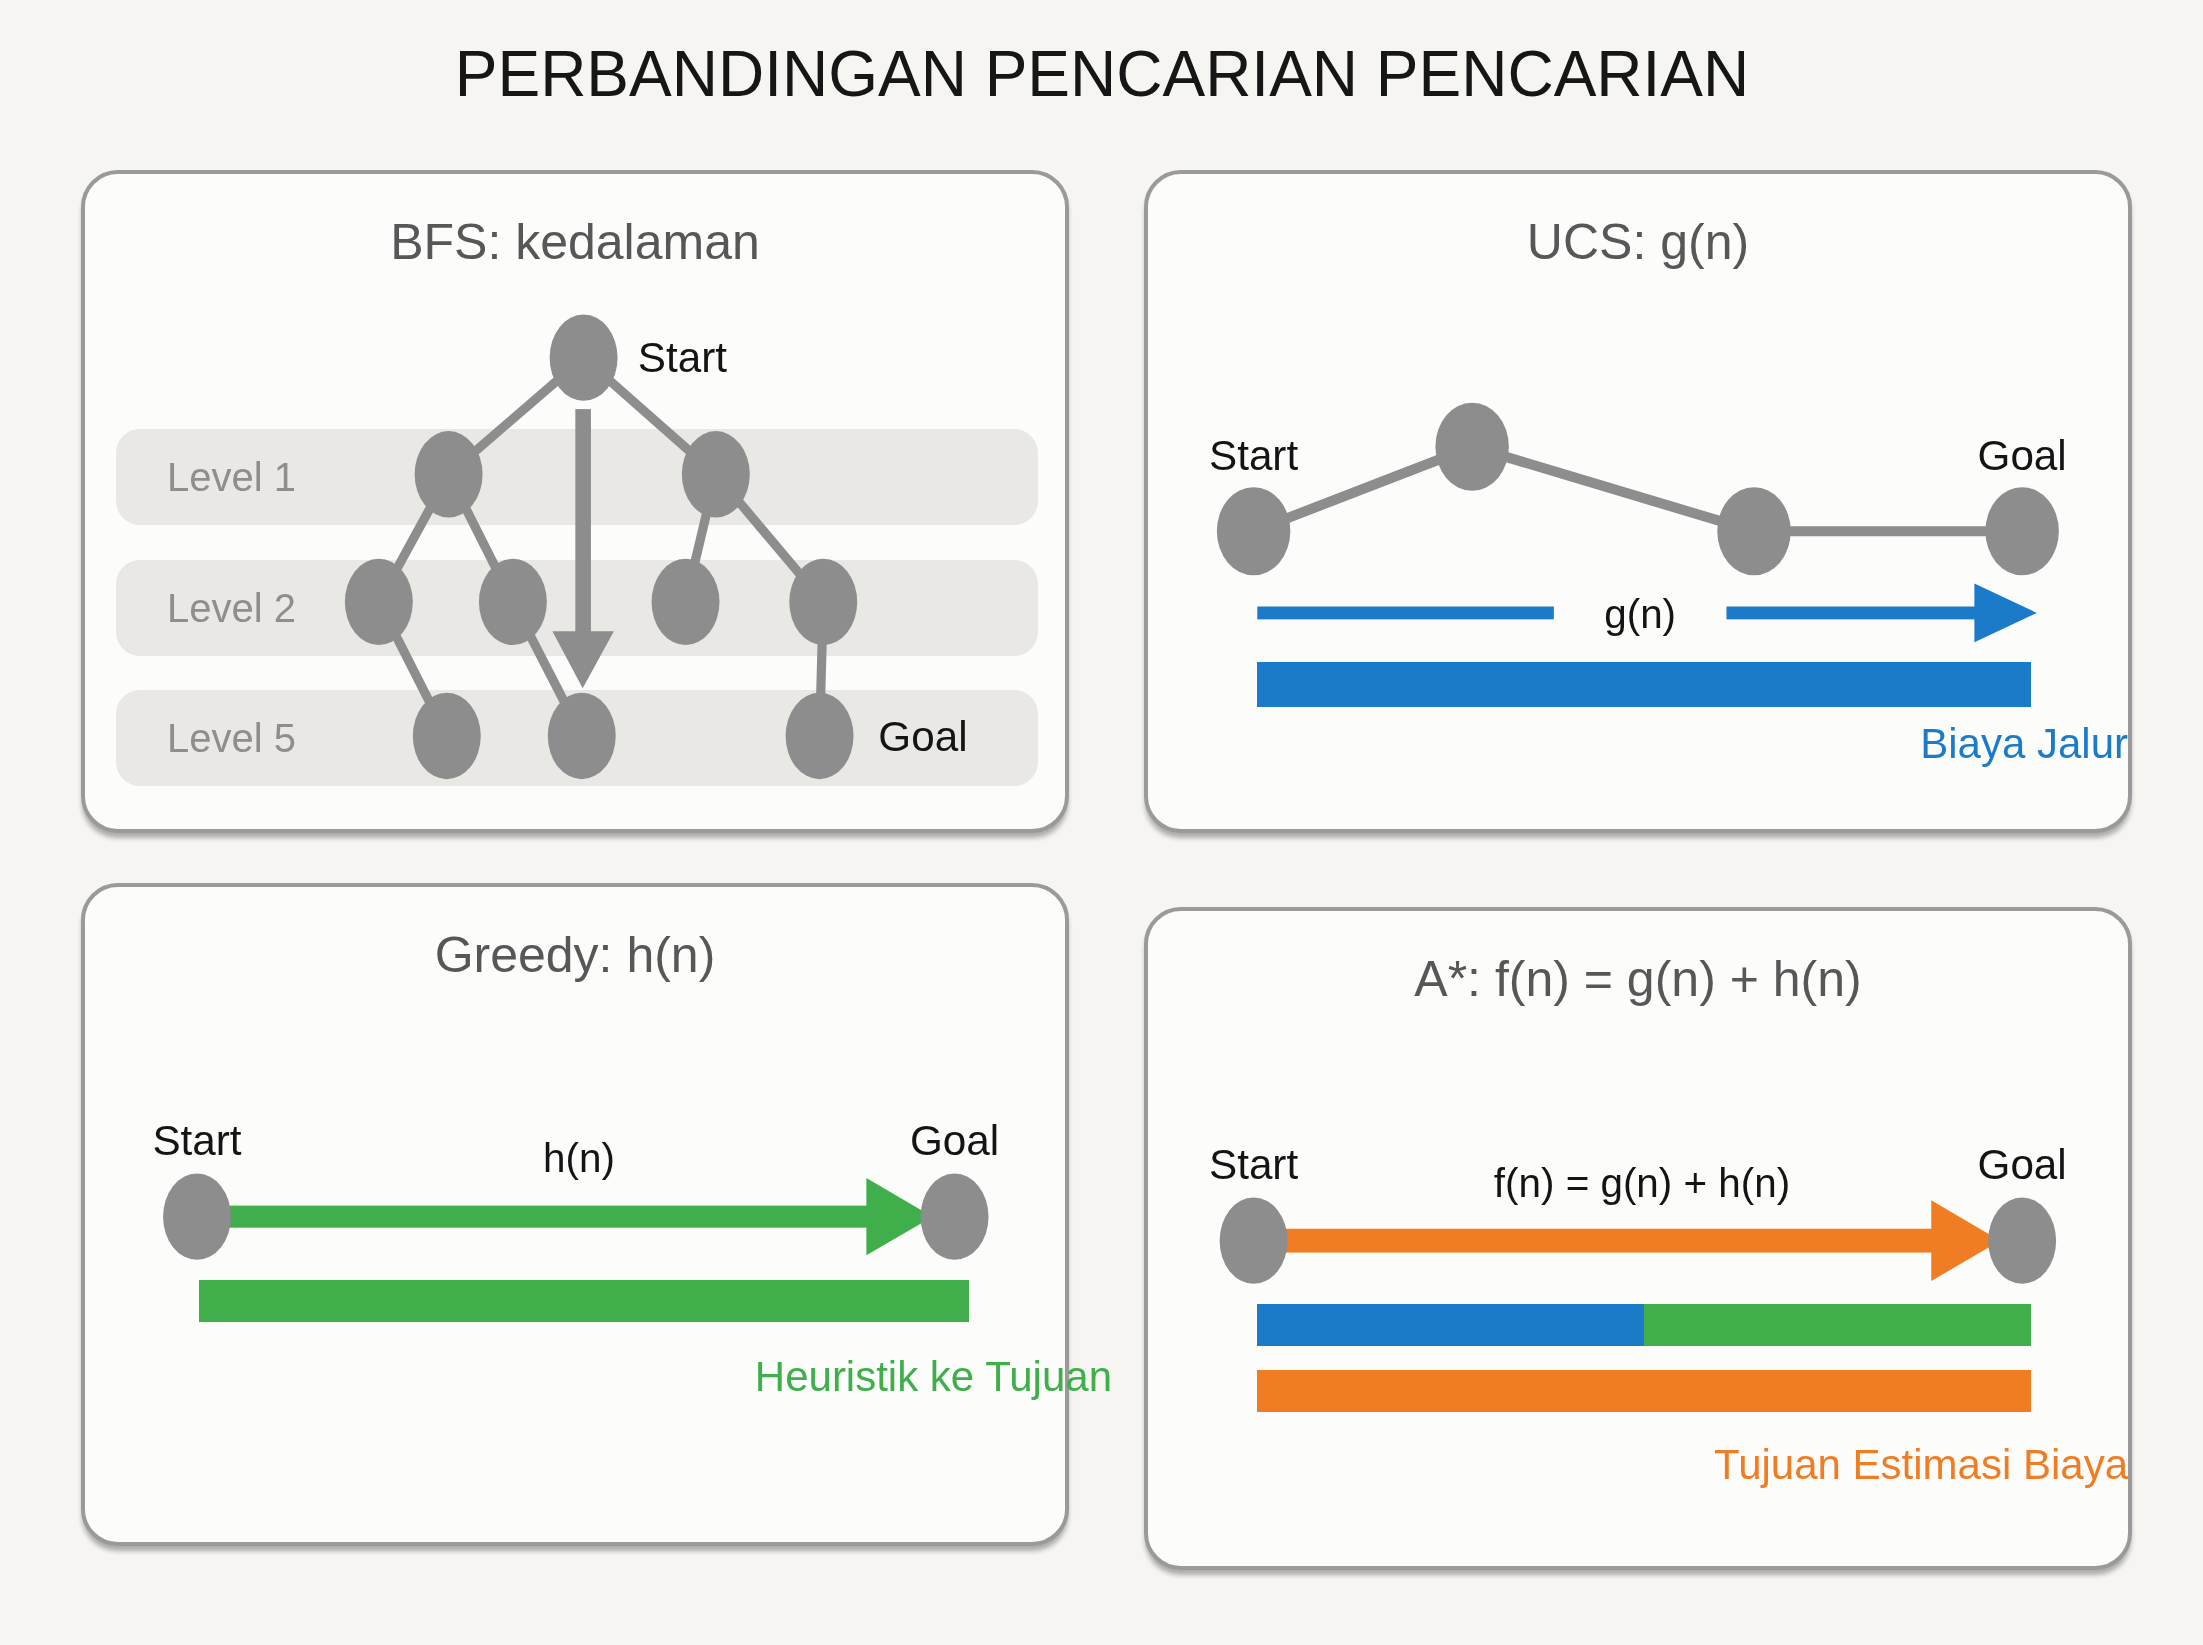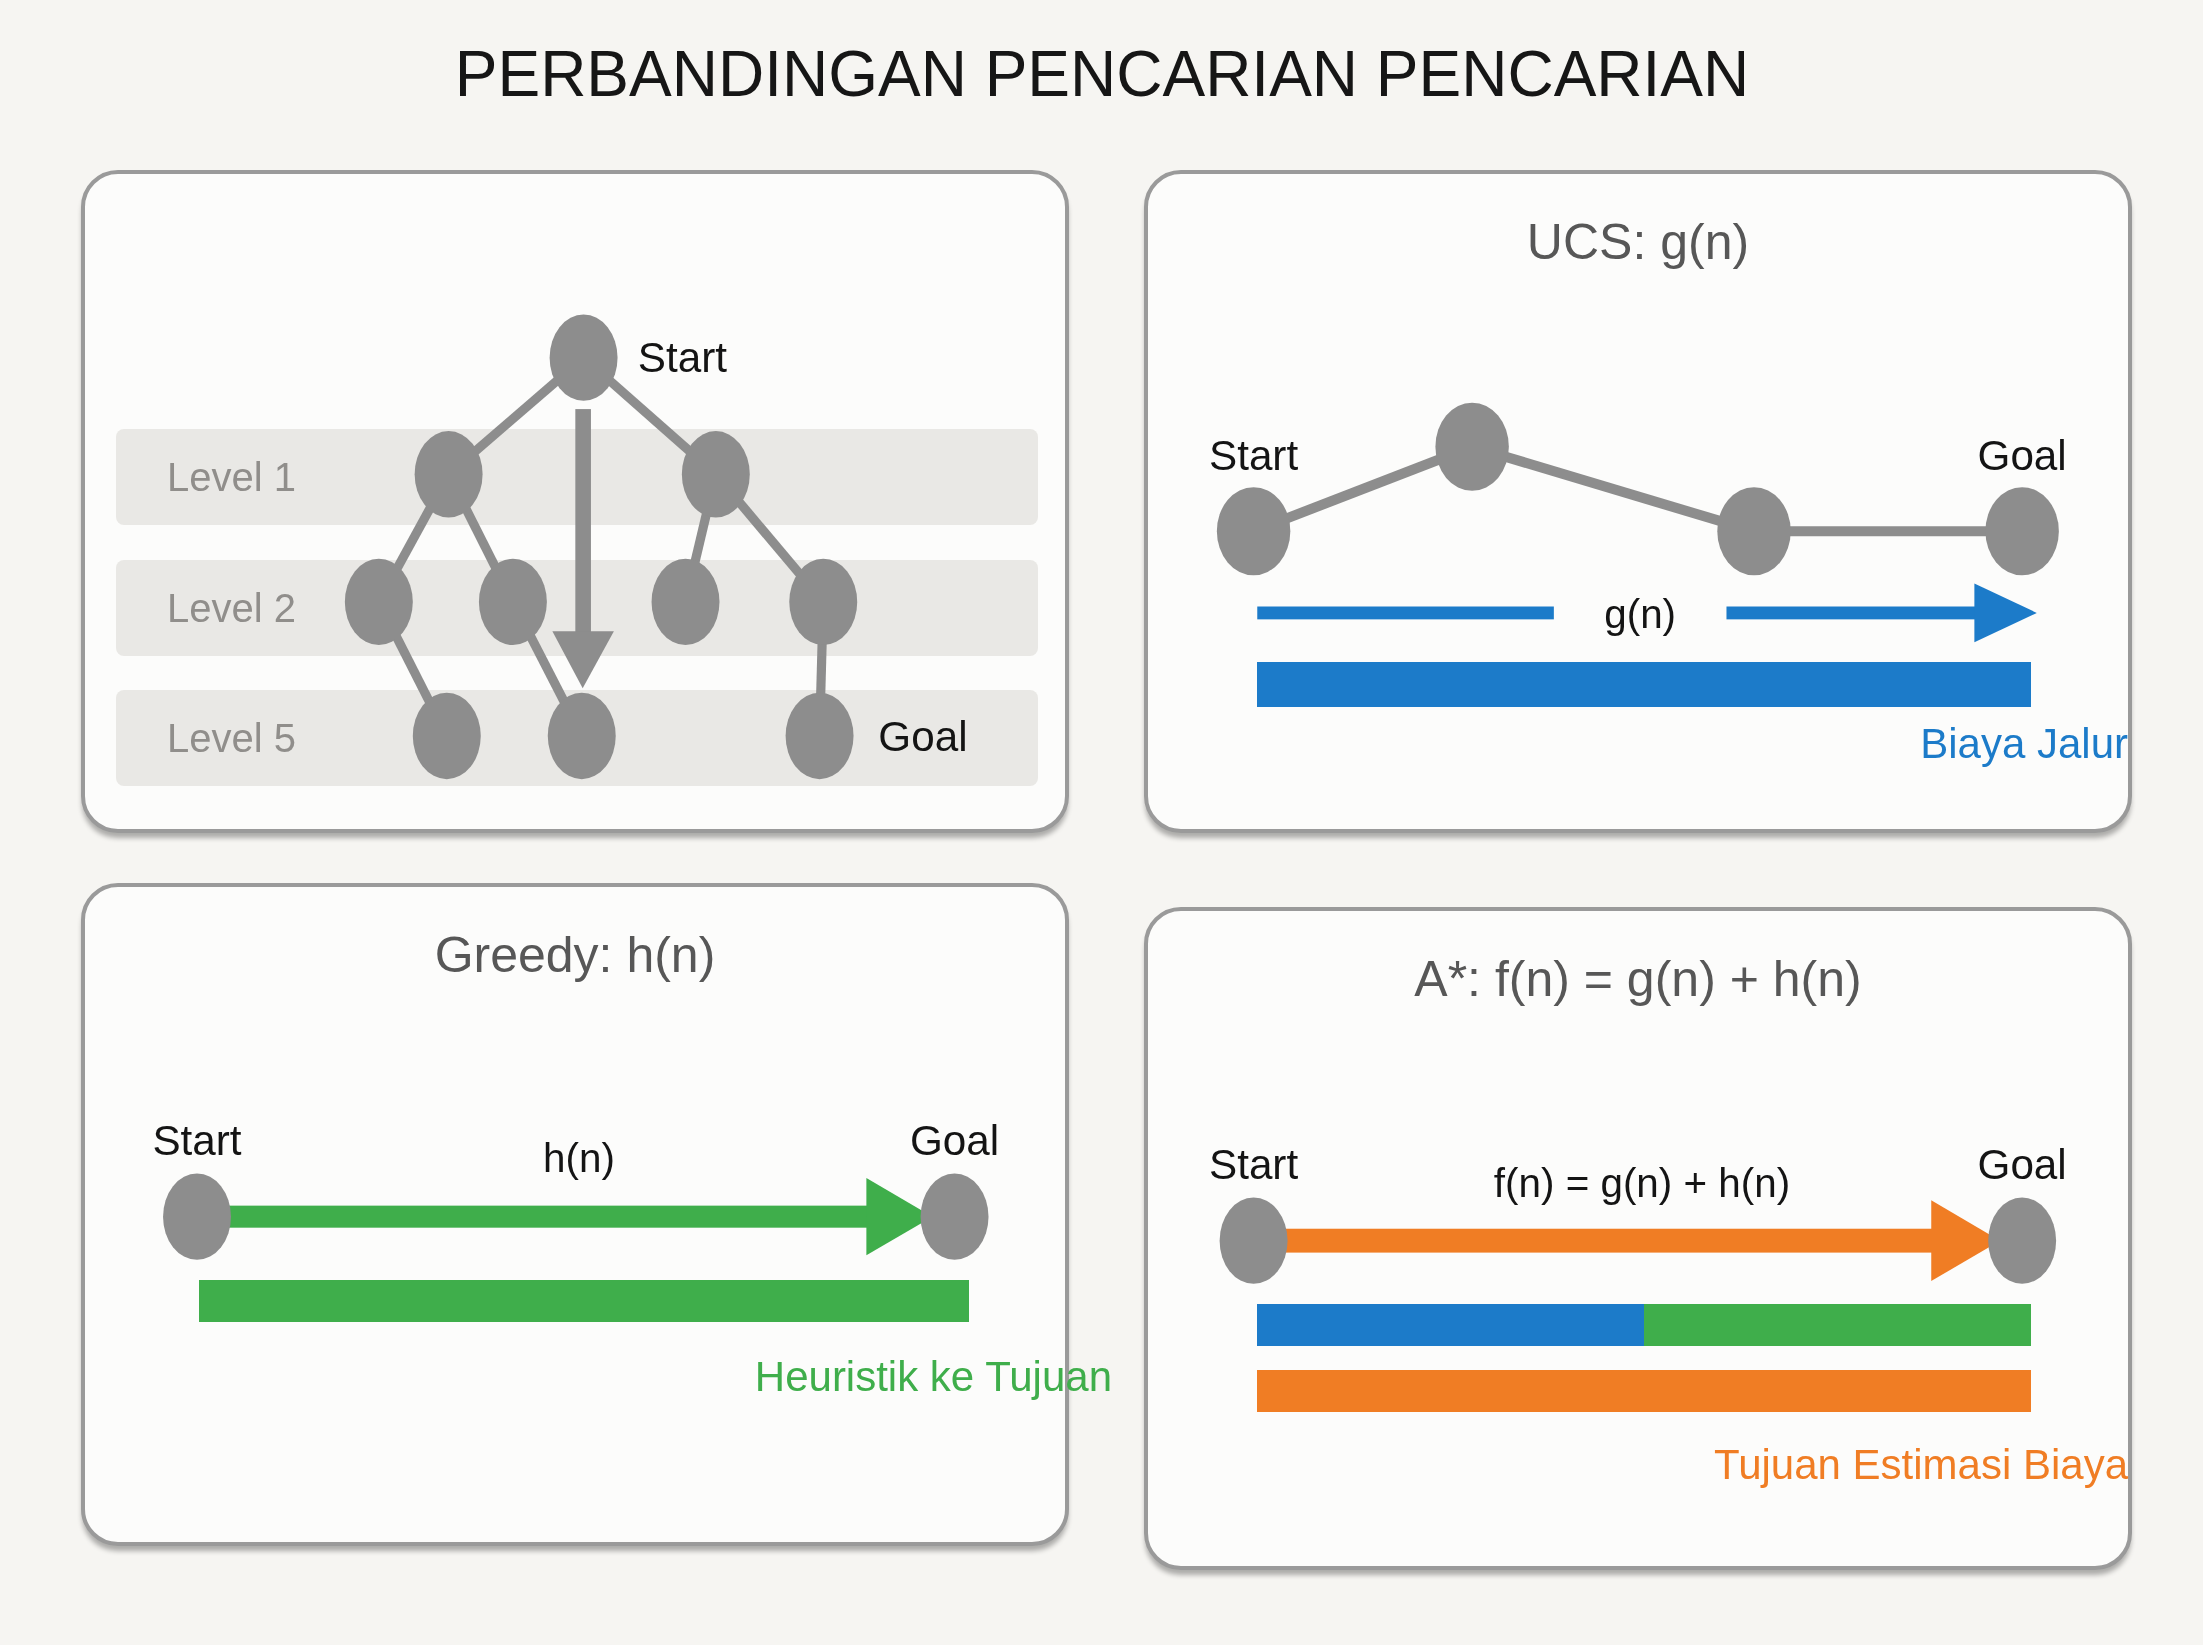--- a/index.html
+++ b/index.html
@@ -23,21 +23,21 @@
     background:var(--panel-bg);border:4.6px solid var(--panel-border);
     border-radius:37px;
     box-shadow:0 6.4px 5.5px -1.8px rgba(0,0,0,0.30);
   }
   .panel-title{
     position:absolute;top:39px;left:0;width:100%;text-align:center;margin:0;
     font-size:50px;font-weight:500;color:var(--panel-title-gray);
   }
   .band{
     position:absolute;left:31px;width:922px;height:96px;
-    background:var(--band-gray);border-radius:8px;
+    background:var(--band-gray);border-radius:24px;
   }
   .band-label{
     position:absolute;left:51px;top:50%;transform:translateY(-50%);
     font-size:40px;color:var(--band-label-gray);
   }
   .layer{position:absolute;left:0;top:0;overflow:visible;}
   svg text{font-family:"Liberation Sans", sans-serif;}
   .node-label{font-size:46px;font-weight:500;fill:var(--label-black);}
   .arrow-label{font-size:44px;font-weight:500;fill:var(--label-black);}
   .edge{stroke:var(--node-gray);stroke-width:10;fill:none;}
@@ -55,20 +55,21 @@
   .caption-blue{color:var(--blue);}
   .caption-green{color:var(--green);padding-left:47px;}
   .caption-orange{color:var(--orange);}
 </style>
 </head>
 <body>
 
 <div class="main-title">PERBANDINGAN PENCARIAN PENCARIAN</div>
 
 <section class="panel" style="left:81px;top:170px;">
+  <h2 class="panel-title">BFS: kedalaman</h2>
 
   <div class="band" style="top:255px;">
     <span class="band-label">Level 1</span>
   </div>
   <div class="band" style="top:386px;">
     <span class="band-label">Level 2</span>
   </div>
   <div class="band" style="top:516px;">
     <span class="band-label">Level 5</span>
   </div>

